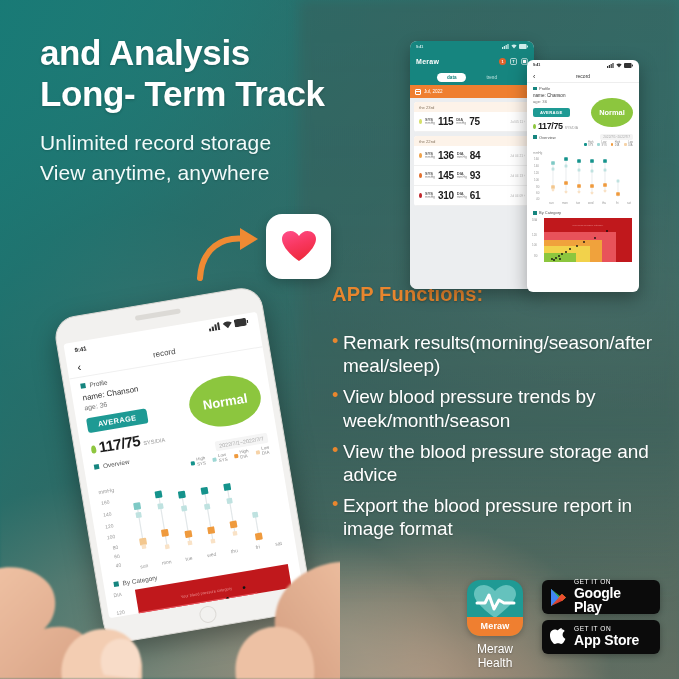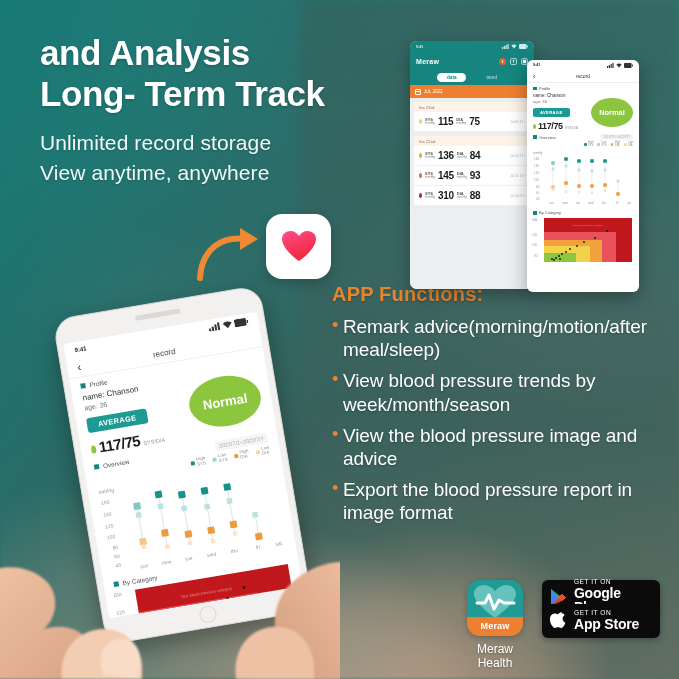--- a/index.html
+++ b/index.html
@@ -64,21 +64,21 @@
     background: #ffffff; border-radius: 16px;
     box-shadow: 0 4px 12px rgba(0,0,0,0.22);
     display: flex; align-items: center; justify-content: center;
   }
   #arrow { position: absolute; left: 196px; top: 222px; width: 70px; height: 60px; }
 
   
   #functions { position: absolute; left: 332px; top: 283px; width: 330px; }
   .fn-title {
     color: #e8862e; font-weight: bold; font-size: 20px; letter-spacing: 0.2px;
-    text-shadow: 0 1px 2px rgba(0,0,0,0.22); margin-bottom: 9px;
+    text-shadow: 0 1px 2px rgba(0,0,0,0.22); margin-bottom: 25px;
   }
   .fn-item { display: flex; margin-bottom: 8px; }
   .fn-dot {
     color: #e8862e; font-size: 18px; line-height: 21px; width: 11px;
     flex: 0 0 11px; text-align: left;
   }
   .fn-text {
     color: #ffffff; font-size: 19px; line-height: 1.22; letter-spacing: -0.1px;
     text-shadow: 0 1px 2px rgba(0,0,0,0.25);
   }
@@ -265,21 +265,21 @@
     display: flex; align-items: center; justify-content: center;
   }
   .app-icon .bottom-band span { color: #fff; font-size: 9px; font-weight: bold; letter-spacing: 0.2px; }
   .app-name { color: #ffffff; font-size: 12px; margin-top: 6px; text-shadow: 0 1px 2px rgba(0,0,0,0.3); }
   .store-badge {
     position: absolute; left: 80px; width: 118px; height: 34px; background: #0b0b0b;
     border-radius: 6px; display: flex; align-items: center; padding: 0 8px; gap: 7px;
     box-shadow: 0 2px 6px rgba(0,0,0,0.3);
   }
   #badge-google { top: 2px; }
-  #badge-apple { top: 26px; }
+  #badge-apple { top: 42px; }
   .badge-txt { line-height: 1.05; }
   .badge-small { color: #ffffff; font-size: 6.6px; letter-spacing: 0.5px; display: block; }
   .badge-big { color: #ffffff; font-size: 14px; font-weight: bold; letter-spacing: -0.2px; display: block; }
 </style>
 </head>
 <body>
 
 <div id="bg-root">
   <div class="bg-base"></div>
   <div class="bg-wall"></div>
@@ -311,29 +311,29 @@
     </defs>
     <path d="M17 30 C 3 20, 0 12, 0 8 C 0 3, 4 0, 8.6 0 C 12 0, 15.2 2, 17 5 C 18.8 2, 22 0, 25.4 0 C 30 0, 34 3, 34 8 C 34 12, 31 20, 17 30 Z" fill="url(#hg)"></path>
   </svg>
 </div>
 
 <div id="functions">
   <div class="fn-title">APP Functions:</div>
 
   <div class="fn-item">
     <span class="fn-dot">•</span>
-    <span class="fn-text">Remark advice(morning/motion/after meal/sleep)</span>
+    <span class="fn-text">Remark results(morning/season/after meal/sleep)</span>
   </div>
   <div class="fn-item">
     <span class="fn-dot">•</span>
     <span class="fn-text">View blood pressure trends by week/month/season</span>
   </div>
   <div class="fn-item">
     <span class="fn-dot">•</span>
-    <span class="fn-text">View the blood pressure image and advice</span>
+    <span class="fn-text">View the blood pressure storage and advice</span>
   </div>
   <div class="fn-item">
     <span class="fn-dot">•</span>
     <span class="fn-text">Export the blood pressure report in image format</span>
   </div>
 </div>
 
 <div id="phone-list">
   <div class="pl-status statusbar">
     <span class="sb-time">9:41</span>
@@ -416,21 +416,21 @@
         <span class="pl-tag"><b>DIA</b><span>mmHg</span></span>
         <span class="pl-val">93</span>
         <span class="pl-time">Jul 04 13 ›</span>
       </div>
 
       <div class="pl-row">
         <span class="pl-drop" style="background:#c0272d"></span>
         <span class="pl-tag"><b>SYS</b><span>mmHg</span></span>
         <span class="pl-val">310</span>
         <span class="pl-tag"><b>DIA</b><span>mmHg</span></span>
-        <span class="pl-val">88</span>
+        <span class="pl-val">61</span>
         <span class="pl-time">Jul 04 09 ›</span>
       </div>
     </div>
   </div>
 
 </div>
 
 <div id="phone-record">
   <div class="pr-status statusbar">
     <span class="sb-time">9:41</span>

